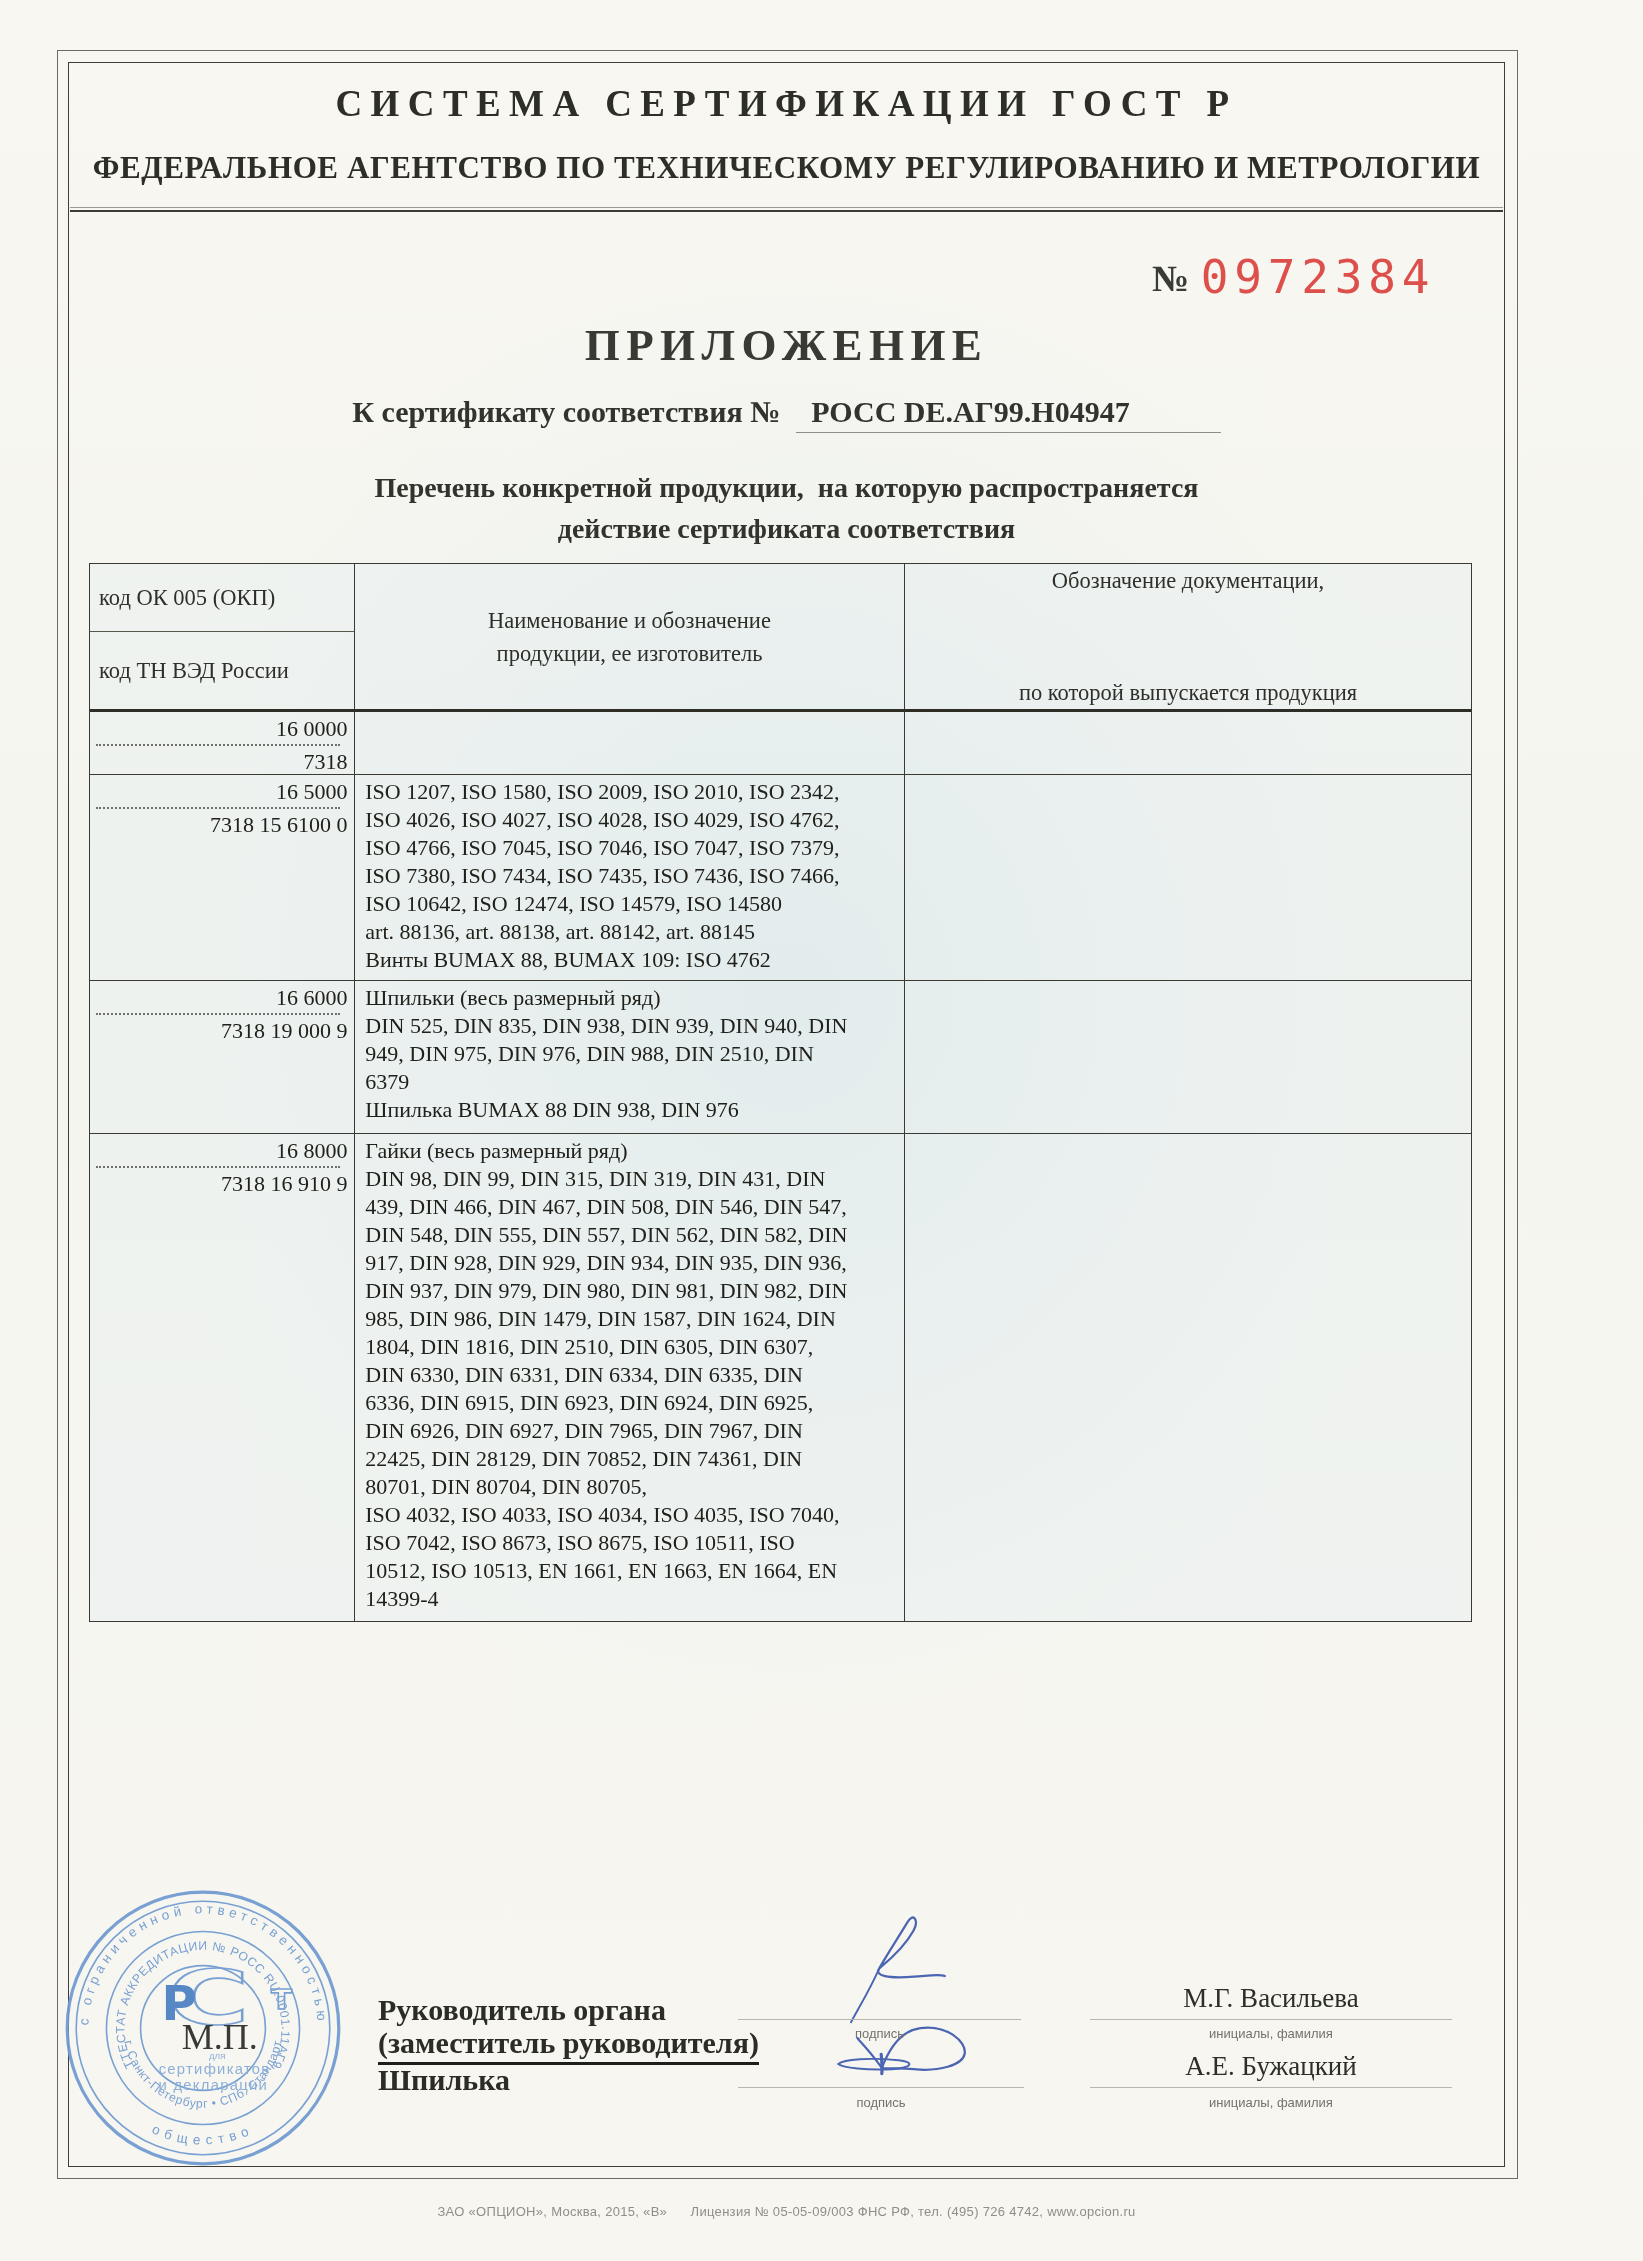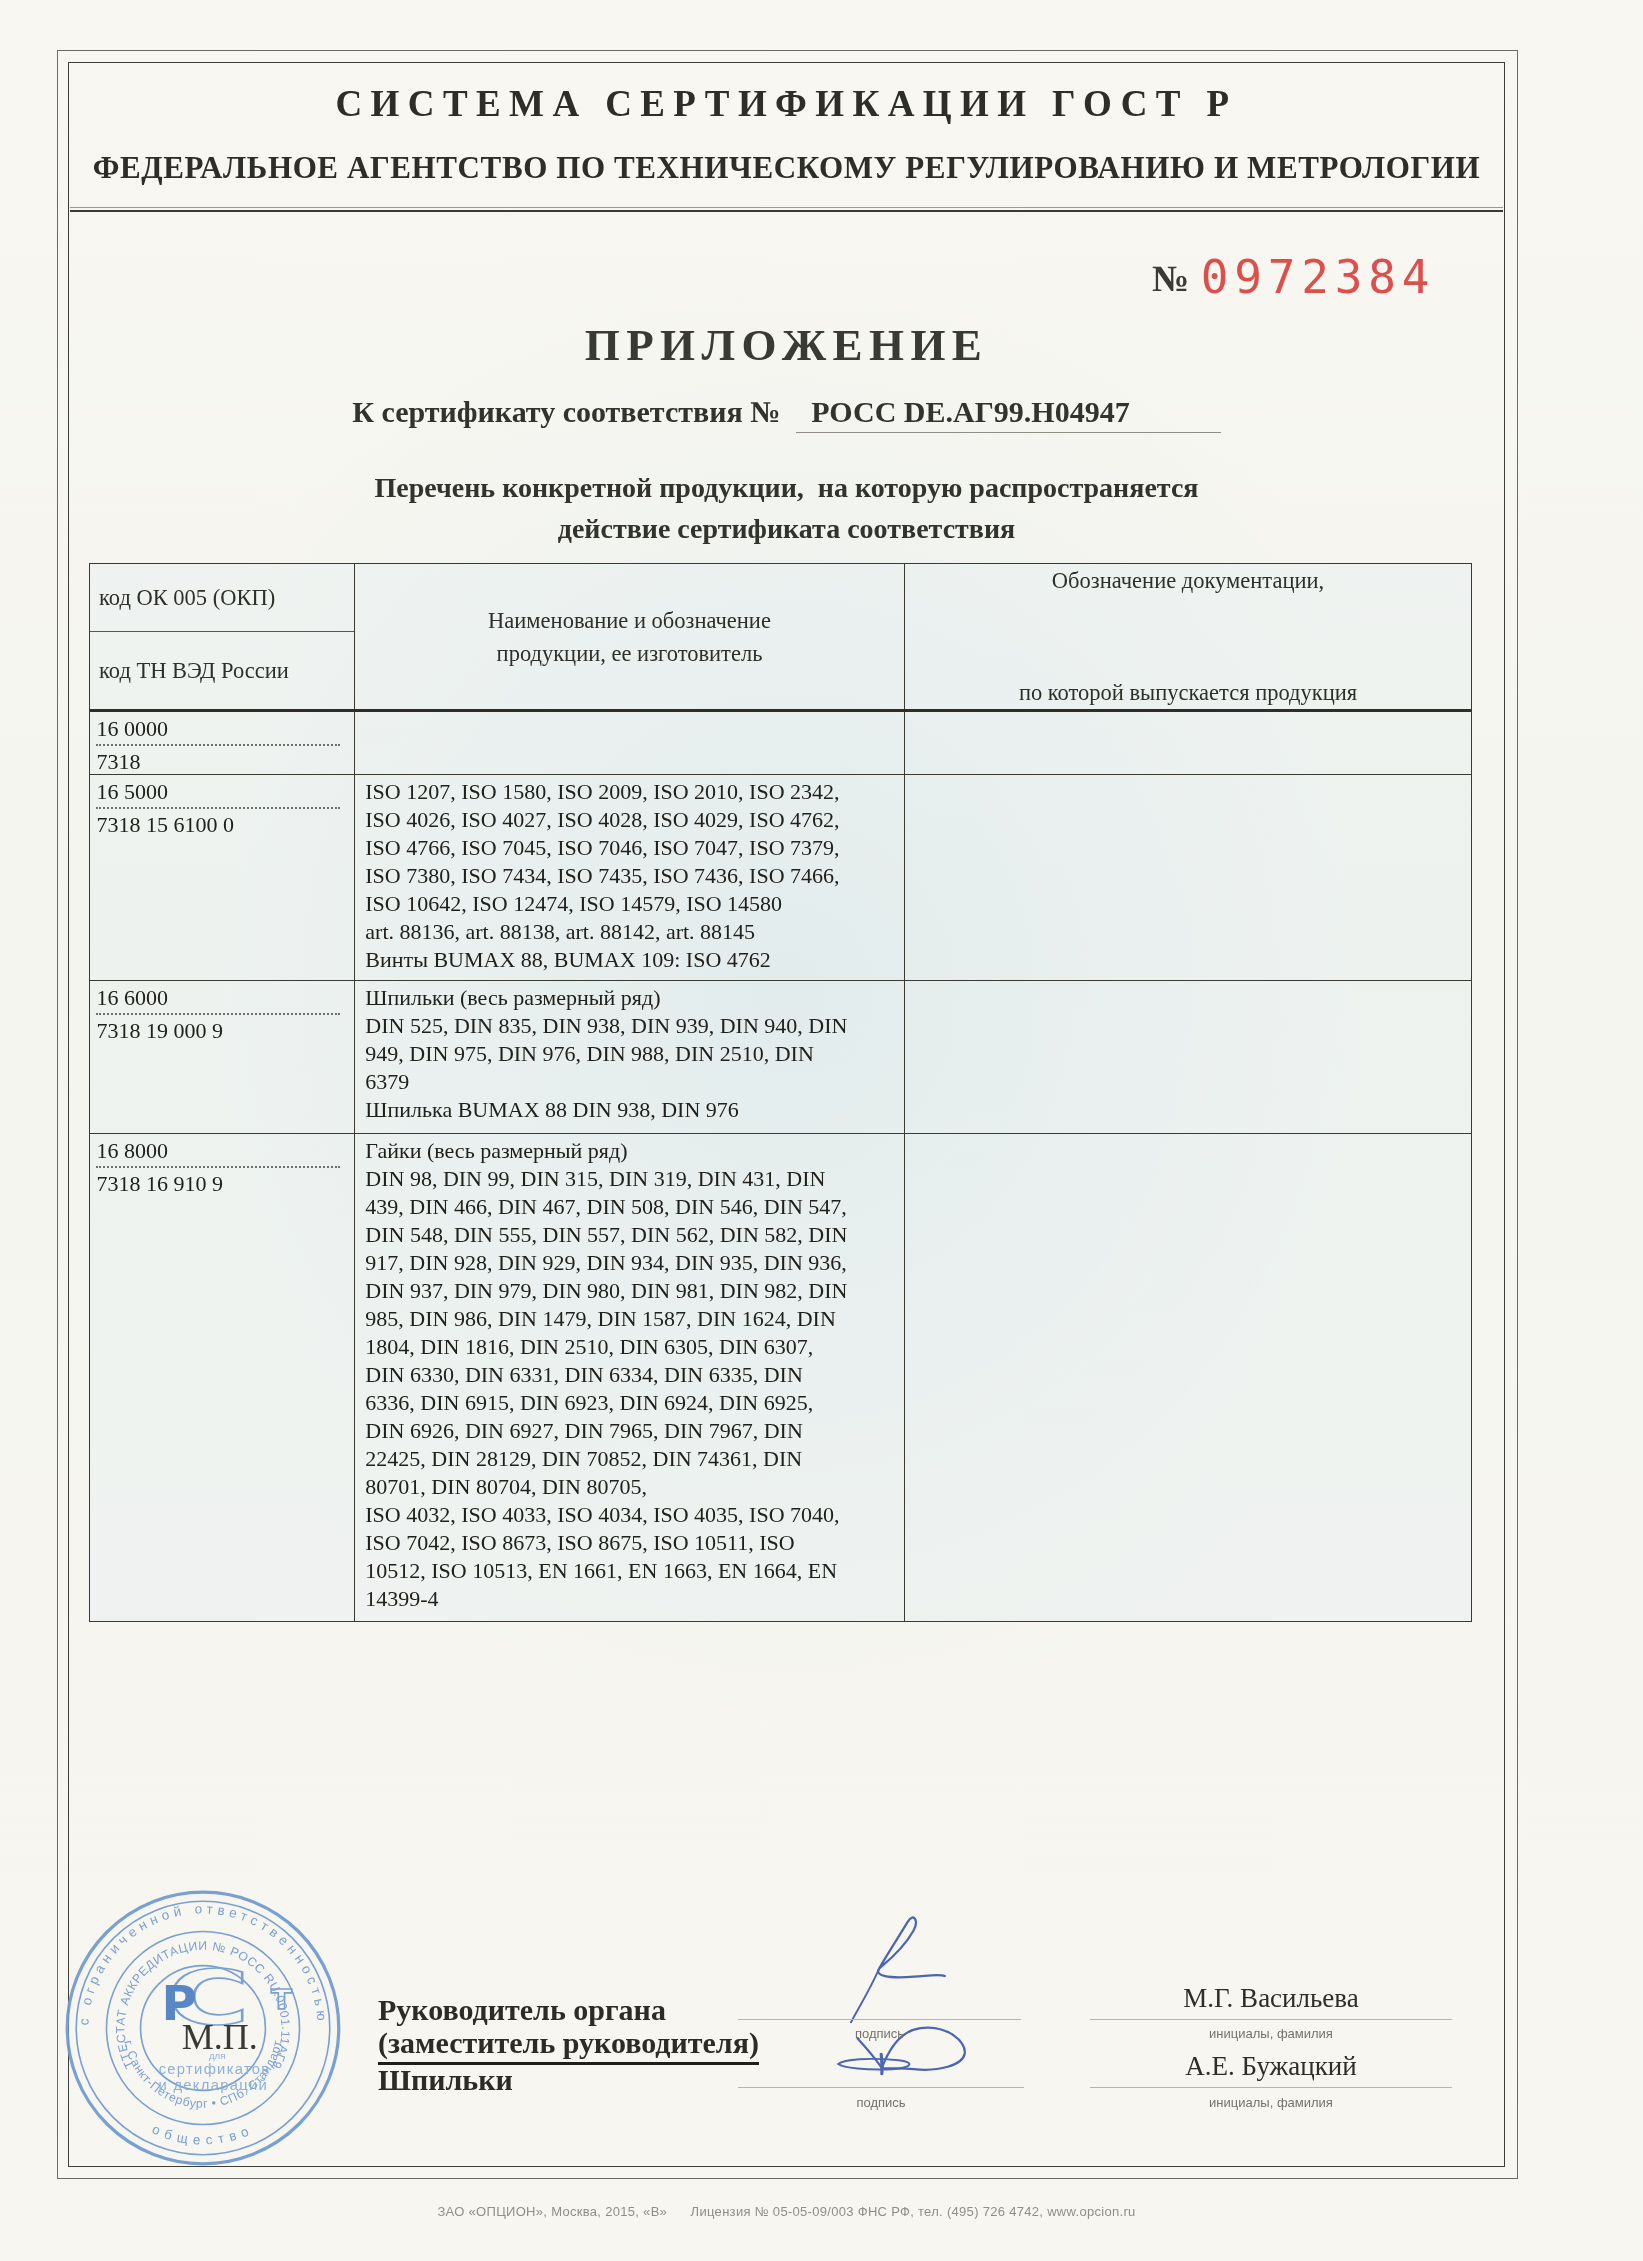--- a/index.html
+++ b/index.html
@@ -63,21 +63,21 @@
   .trow{ display:flex; border-top:1.9px solid #3a3a32; }
   .trow:first-child{ border-top:none; }
   #tbody .trow:nth-child(1){ height:62px; }
   #tbody .trow:nth-child(2){ height:206px; }
   #tbody .trow:nth-child(3){ height:153px; }
   #tbody .trow:nth-child(4){ height:488px; }
   .cell{ font-size:22px; line-height:28px; color:#21211c; overflow:hidden; }
   .cell.c1{ flex:0 0 265px; border-right:1.9px solid #3a3a32; padding:2.6px 6.4px 0 6.4px; }
   .cell.c2{ flex:0 0 550px; border-right:1.9px solid #3a3a32; padding:3.2px 9px 0 10.3px; }
   .cell.c3{ flex:1; }
-  .code{ line-height:28px; }
+  .code{ line-height:28px;text-align:right; }
   .dotline{ border-top:2.6px dotted #70706a; margin:1.9px 0 1.3px 0; width:97%; }
 
   
   .sig-label{ position:absolute; font-size:30px; font-weight:bold; color:#2c2c26; }
   .role1a{ left:378px; top:1993px; }
   .role1b{ left:378px; top:2026px; border-bottom:3.9px solid #1e1e1a; padding-bottom:1.9px;}
   .role2 { left:378px; top:2063px; }
   .sig-line{ position:absolute; height:0; border-top:1.9px solid #b6b6ae; }
   .line-s1{ left:738px; top:2019px; width:283px; }
   .line-n1{ left:1090px; top:2019px; width:362px; }
@@ -260,21 +260,21 @@
       <path stroke-width="3.5" d="M 1366 3058 C 1378 3048 1402 3030 1419 3000 C 1428 2984 1420 2970 1410 2986 C 1398 3006 1376 3040 1366 3058 C 1358 3070 1380 3074 1420 3071 C 1448 3069 1460 3067 1468 3070"></path>
       <path stroke-width="3" d="M 1366 3058 C 1352 3090 1336 3116 1322 3142"></path>
       <path stroke-width="3.5" d="M 1334 3168 C 1333 3166 1331 3166 1333 3168 C 1345 3181 1358 3196 1370 3213 C 1385 3174 1406 3154 1430 3151 C 1472 3146 1502 3172 1499 3191 C 1496 3209 1458 3219 1420 3215 C 1395 3212 1376 3215 1370 3213"></path>
       <path stroke-width="3" d="M 1302 3207 C 1311 3199 1351 3197 1396 3201 C 1421 3204 1419 3212 1386 3215 C 1346 3217 1310 3213 1302 3207"></path>
       <path stroke-width="5" d="M 1369 3192 C 1370 3202 1371 3212 1370 3222"></path>
     </g>
   </svg>
 
   <div class="sig-label role1a">Руководитель органа</div>
   <div class="sig-label role1b">(заместитель руководителя)</div>
-  <div class="sig-label role2">Шпильки</div>
+  <div class="sig-label role2">Шпилька</div>
 
   <div class="sig-line line-s1"></div>
   <div class="sig-line line-n1"></div>
   <div class="sig-line line-s2"></div>
   <div class="sig-line line-n2"></div>
 
   <div class="sig-caption cap-s1">подпись</div>
   <div class="sig-caption cap-n1">инициалы, фамилия</div>
   <div class="sig-caption cap-s2">подпись</div>
   <div class="sig-caption cap-n2">инициалы, фамилия</div>

